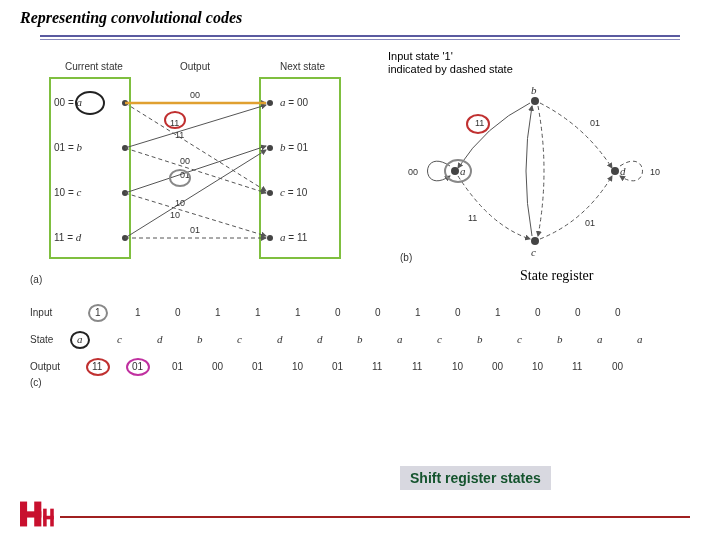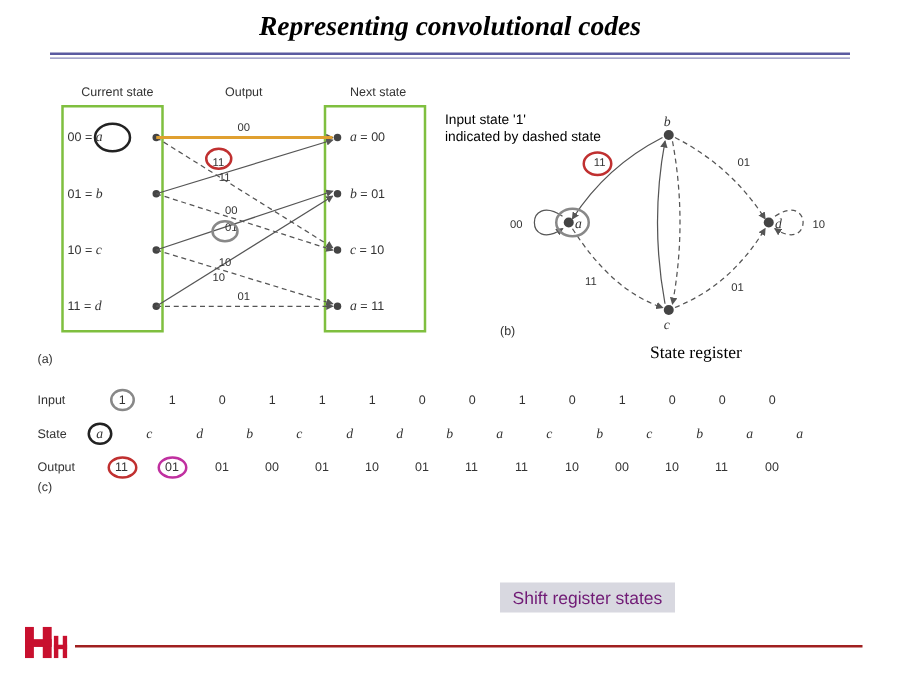--- a/index.html
+++ b/index.html
@@ -1,27 +1,27 @@
 <!DOCTYPE html>
 <html><head>
 <meta charset="utf-8">
 <style>
   * { box-sizing: border-box; margin: 0; padding: 0; }
   body { width: 720px; height: 540px; background: #fff; font-family: Georgia, 'Times New Roman', serif; position: relative; overflow: hidden; }
-  .title { text-align: center; font-style: italic; font-weight: bold; font-size: 22px; padding: 8px 20px 4px; line-height: 1.2; }
+  .title { font-style: italic; font-weight: bold; font-size: 16px; padding: 8px 20px 4px; line-height: 1.2; }
   .hrwrap { margin: 4px 40px 8px; }
   .hr1 { border: none; border-top: 2px solid #5a5aa0; }
   .hr2 { border: none; border-top: 1px solid #8888bb; margin-top: 2px; }
   .content { position: relative; padding: 0 20px; height: 380px; }
-  .note { position: absolute; top: 2px; left: 356px; font-family: Arial, sans-serif; font-size: 11px; line-height: 1.2; width: 170px; margin-top: 33px; }
+  .note { position: absolute; top: 2px; left: 388px; font-family: Arial, sans-serif; font-size: 11px; line-height: 1.2; width: 170px; }
   .sdlabel { position: absolute; top: 220px; left: 520px; font-size: 14px; }
   .footer-hr { position: absolute; bottom: 22px; left: 60px; right: 30px; border: none; border-top: 2px solid #a02020; }
   .logo { position: absolute; bottom: 10px; left: 18px; width: 36px; height: 32px; }
   .logo svg { width: 100%; height: 100%; }
-  .shiftbox { position: absolute; bottom: 50px; left: 400px; background: #d8d8e0; padding: 4px 10px; font-family: Arial, sans-serif; font-size: 14px; color: #701a75; }
+  .shiftbox { position: absolute; bottom: 50px; left: 400px; background: #d8d8e0; padding: 4px 10px; font-family: Arial, sans-serif; font-size: 14px; color: #14532d; font-weight: bold; }
   svg.diag { position: absolute; }
   .lab { font-family: Arial, sans-serif; font-size: 10px; fill: #333; }
   .labi { font-family: 'Times New Roman', serif; font-style: italic; font-size: 11px; fill: #333; }
   .tiny { font-size: 9px; }
 </style>
 </head>
 <body>
 
 <div class="title">
   <span>Representing convolutional codes</span><br>

